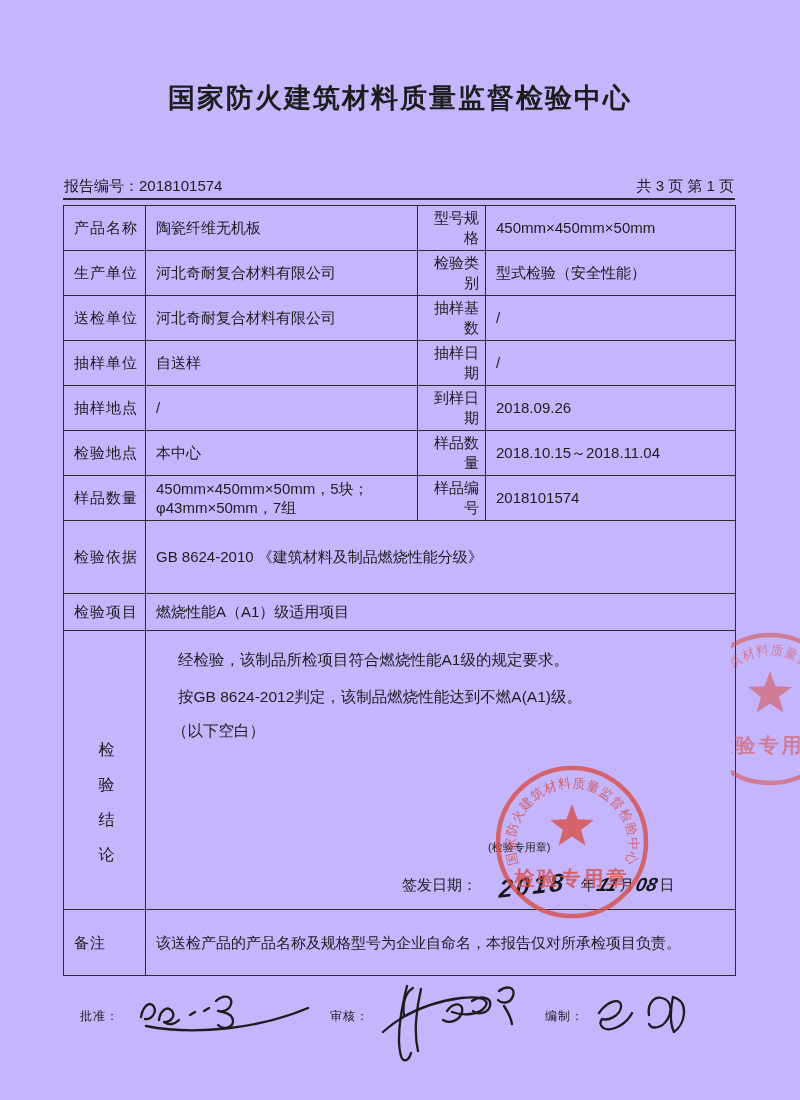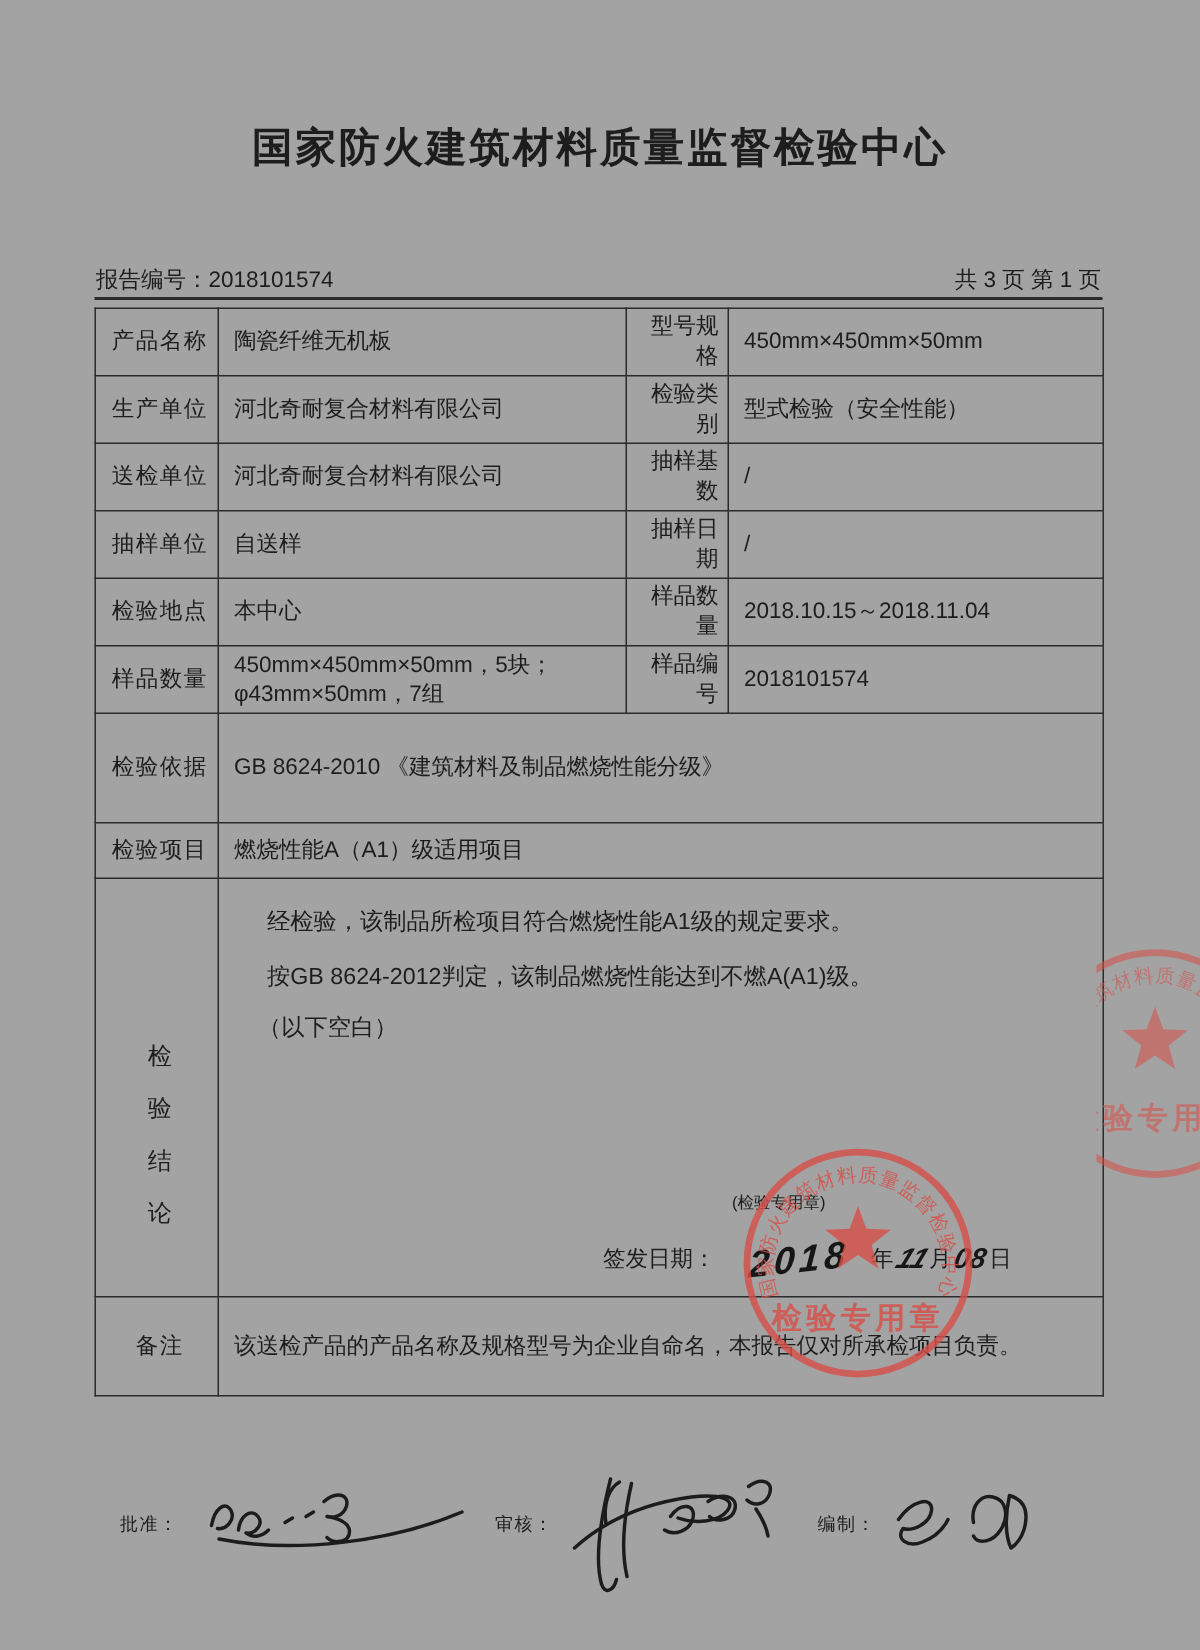--- a/index.html
+++ b/index.html
@@ -5,21 +5,21 @@
   html,body{margin:0;padding:0;}
   body{
     width:800px;height:1100px;
     background:#f3f2ef;
     font-family:"Liberation Sans","DejaVu Sans",sans-serif;
     color:#1d1d1d;
     -webkit-font-smoothing:antialiased;
   }
   .page{
     position:relative;width:800px;height:1100px;
-    background:#a3a3a3;overflow:hidden;
+    background:#c4b5fd;overflow:hidden;
   }
   
   .org-title{
     position:absolute;top:80px;left:0;width:100%;
     text-align:center;font-size:27px;font-weight:bold;letter-spacing:2px;
   }
   .doc-title{
     position:absolute;top:126px;left:0;width:100%;
     text-align:center;font-size:25px;font-weight:bold;letter-spacing:10px;
   }
@@ -37,21 +37,21 @@
     border-collapse:collapse;table-layout:fixed;
     font-size:15px;
   }
   table.report td{
     border:1.6px solid #2b2b2b;
     padding:2px 6px 2px 10px;
     vertical-align:middle;
     line-height:20px;
     overflow:hidden;
   }
-  td.lbl{text-align:center;padding:2px 2px;letter-spacing:1px;}
+  td.lbl{text-align:left;padding:2px 2px;letter-spacing:1px;}
   td.lbl2{text-align:right;padding:2px 1px;letter-spacing:0;}
   tr.r-std{height:39px;}
   tr.r-qty{height:42px;}
   tr.r-basis{height:73px;}
   tr.r-items{height:37px;}
   tr.r-concl{height:279px;}
   tr.r-remark{height:66px;}
   td.concl-label{vertical-align:top;}
   .vlabel{
     display:flex;flex-direction:column;align-items:center;
@@ -122,20 +122,26 @@
       <td class="lbl">送检单位</td>
       <td>河北奇耐复合材料有限公司</td>
       <td class="lbl2">抽样基数</td>
       <td>/</td>
     </tr>
     <tr class="r-std">
       <td class="lbl">抽样单位</td>
       <td>自送样</td>
       <td class="lbl2">抽样日期</td>
       <td>/</td>
+    </tr>
+    <tr class="r-std">
+      <td class="lbl">抽样地点</td>
+      <td>/</td>
+      <td class="lbl2">到样日期</td>
+      <td>2018.09.26</td>
     </tr>
     <tr class="r-std">
       <td class="lbl">检验地点</td>
       <td>本中心</td>
       <td class="lbl2">样品数量</td>
       <td>2018.10.15～2018.11.04</td>
     </tr>
     <tr class="r-qty">
       <td class="lbl">样品数量</td>
       <td style="line-height:19px">450mm×450mm×50mm，5块；φ43mm×50mm，7组</td>

